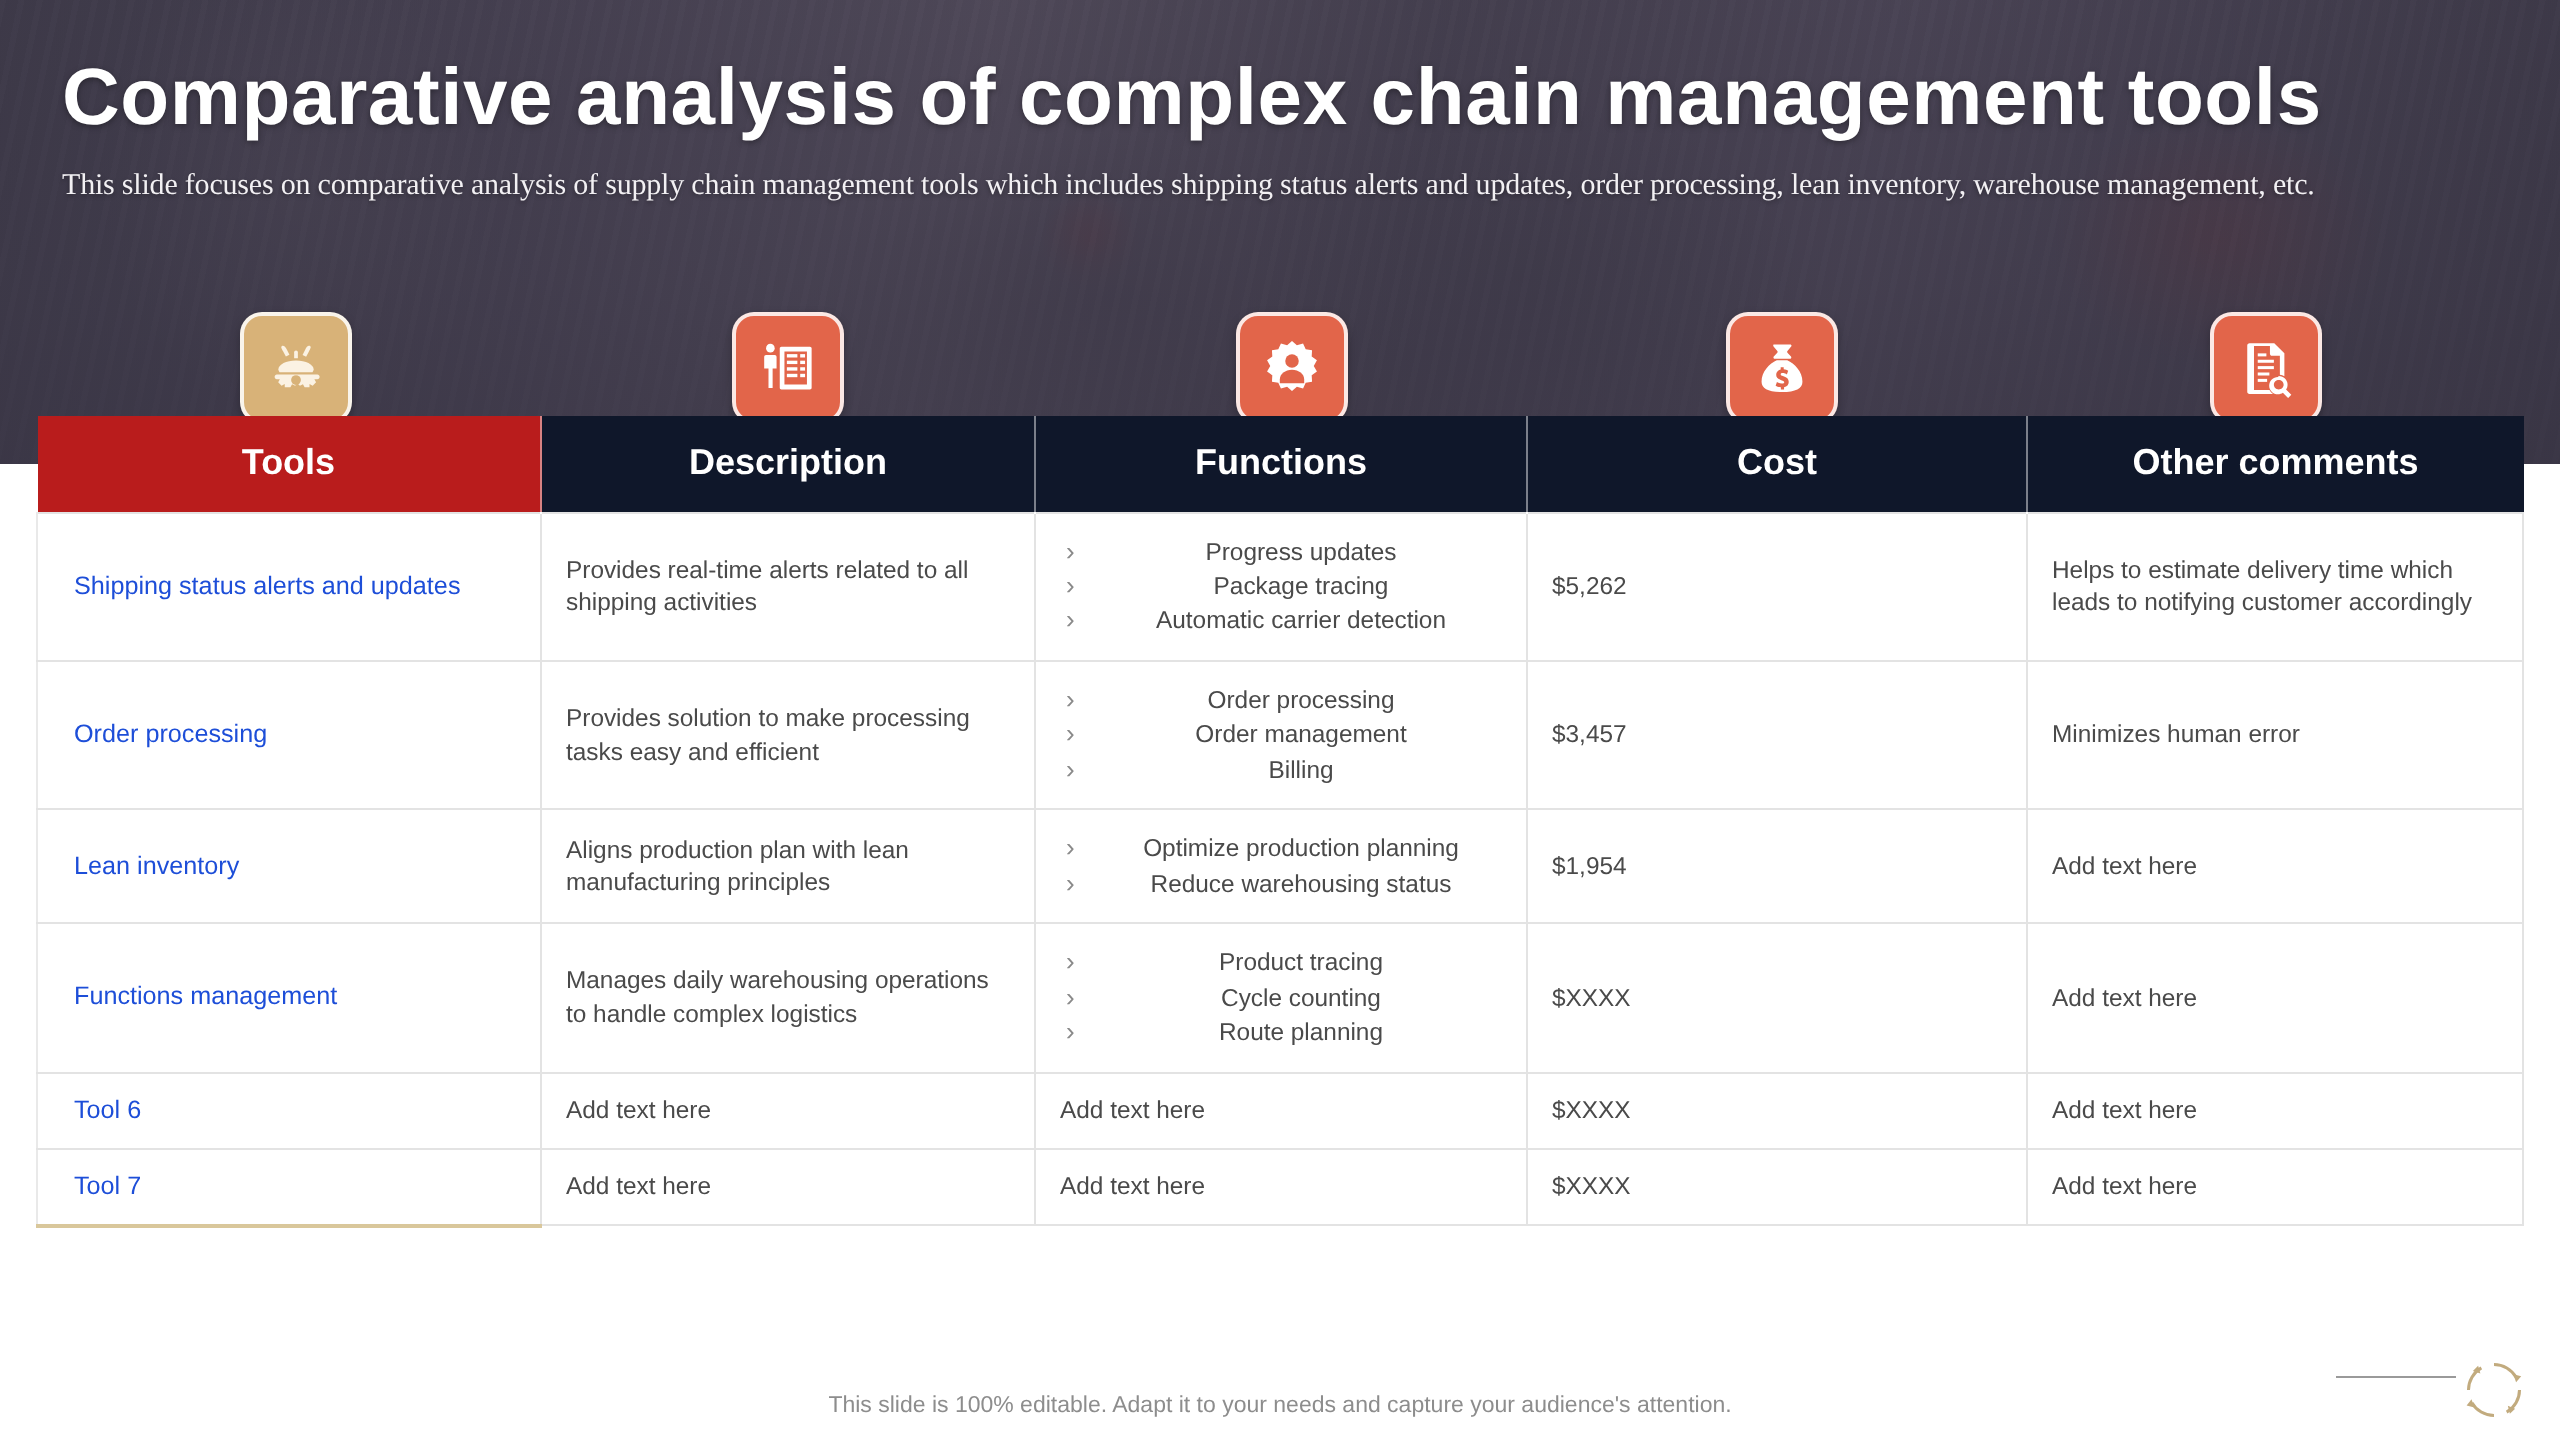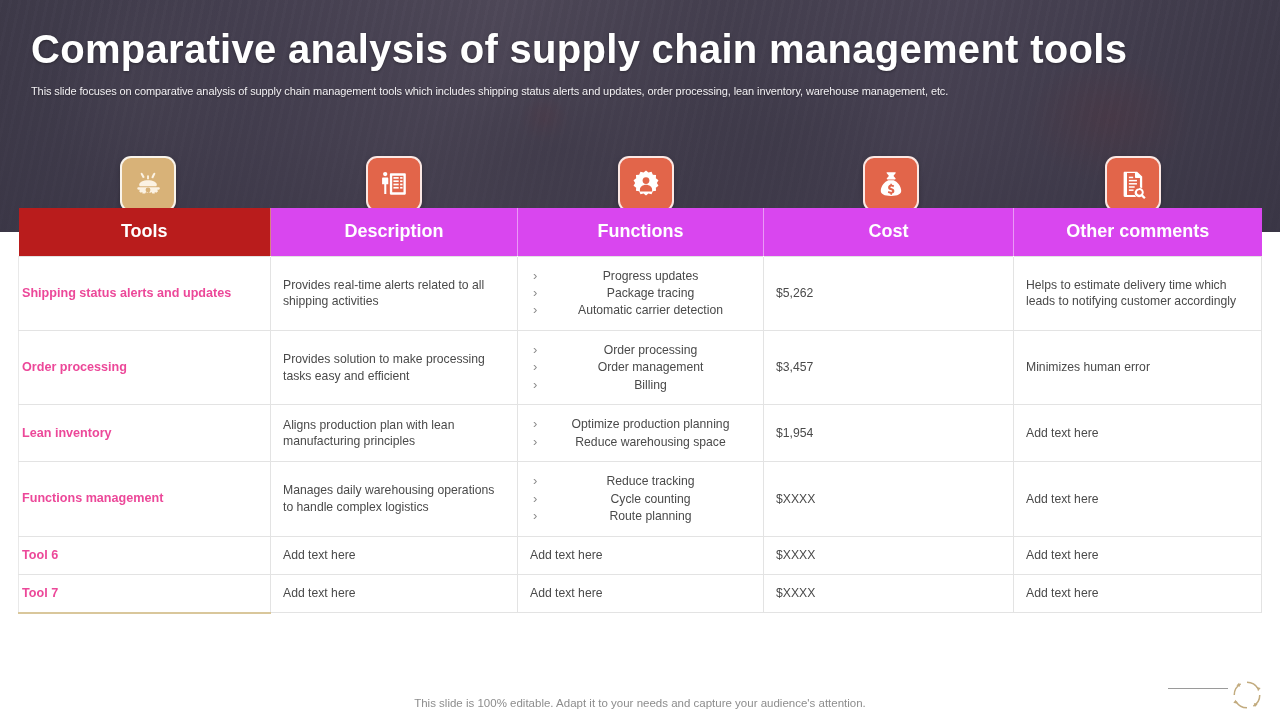--- a/index.html
+++ b/index.html
@@ -38,22 +38,22 @@
   }
 
   .title {
     position:absolute; left:31px; top:27px;
     color:#ffffff; font-size:40px; font-weight:bold;
     letter-spacing:.3px; white-space:nowrap;
     text-shadow:0 1px 3px rgba(0,0,0,.35);
   }
   .subtitle {
     position:absolute; left:31px; top:85px;
-    color:#f2f0f3; font-size:11px; letter-spacing:-.1px;
-    white-space:nowrap; text-shadow:0 1px 2px rgba(0,0,0,.35);
+    color:#f2f0f3; font-size:15px; letter-spacing:-.1px;
+    white-space:nowrap; text-shadow:0 1px 2px rgba(0,0,0,.35);font-family:Liberation Serif, serif;
   }
 
   
   .badge {
     position:absolute; width:56px; height:56px; top:156px;
     border-radius:11px; border:2px solid rgba(255,255,255,.85);
     display:flex; align-items:center; justify-content:center;
     box-shadow:0 2px 5px rgba(0,0,0,.25);
   }
   .badge.tan    { background:#d8b278; }
@@ -72,33 +72,33 @@
   .table th, .table td { vertical-align:middle; }
 
   thead th {
     height:48px;
     color:#ffffff; font-size:18px; font-weight:bold;
     text-align:center;
     border-right:1px solid rgba(255,255,255,.45);
   }
   thead th:last-child { border-right:none; }
   thead th.h-tan    { background:#b91c1c; }
-  thead th.h-orange { background:#d946ef; }
+  thead th.h-orange { background:#0f172a; }
 
   tbody td {
     background:#ffffff;
     border:1px solid #e3e3e3;
     padding:10px 12px;
     font-size:12.2px;
     color:#4a4a4a;
     line-height:1.35;
   }
   tbody td.c-tool {
-    font-weight:bold; color:#ec4899; font-size:12.6px;
-    padding-left:3px;
+    font-weight:normal; color:#1d4ed8; font-size:12.6px;
+    padding-left:18px;
     border-left:1px solid #e9e9e9;
   }
   tbody tr:last-child td.c-tool { border-bottom:2px solid #d9c79b; }
 
   ul.fn { list-style:none; }
   ul.fn li { position:relative; padding-left:20px; margin:1px 0; white-space:nowrap;text-align:center; }
   ul.fn li::before {
     content:"\203A";
     position:absolute; left:3px; top:-1px;
     color:#8a8a8a; font-size:13px;
@@ -121,21 +121,21 @@
 </style>
 </head>
 <body>
 
 <div class="hero">
   <div class="hero-photo"></div>
   <div class="hero-stripes"></div>
   <div class="hero-tint"></div>
 </div>
 
-<div class="title">Comparative analysis of supply chain management tools</div>
+<div class="title">Comparative analysis of complex chain management tools</div>
 <div class="subtitle">This slide focuses on comparative analysis of supply chain management tools which includes shipping status alerts and updates, order processing, lean inventory, warehouse management, etc.</div>
 
 <div class="badge tan" style="left:120px">
   <span>
     <svg viewBox="0 0 32 32">
       <path d="M8.5 4.2c.9-.5 1.9.5 2.6 1.9l1.4 2.8-1.9 1-1.5-2.8C8.4 5.7 7.7 4.7 8.5 4.2z"></path>
       <path d="M23.5 4.2c.8.5.1 1.5-.6 3l-1.5 2.8-1.9-1 1.4-2.8c.7-1.5 1.7-2.5 2.6-1.9z"></path>
       <path d="M16 6.6c.6 0 1 .5 1 1.1v3.1h-2V7.7c0-.6.4-1.1 1-1.1z"></path>
       <path d="M16 12c5.2 0 9.4 2.1 9.4 4.7 0 .6-.2 1.1-.6 1.6H7.2c-.4-.5-.6-1-.6-1.6C6.6 14.1 10.8 12 16 12z"></path>
       <path d="M4.6 19.4h22.8c.7 0 1.2.6 1.2 1.3s-.5 1.3-1.2 1.3h-1.6l.9 1.6-1.8 1.8-1.7-.9v1.7h-2.6l-.9-1.6-1.6.9-1.3-1.2-1.3 1.2-1.6-.9-.9 1.6H10v-1.7l-1.7.9-1.8-1.8.9-1.6H5.8c-.7 0-1.2-.6-1.2-1.3s.5-1.3 1.2-1.3z"></path>
@@ -239,32 +239,32 @@
         </td>
         <td class="c-cost">$3,457</td>
         <td class="c-comments">Minimizes human error</td>
       </tr>
       <tr>
         <td class="c-tool">Lean inventory</td>
         <td class="c-desc">Aligns production plan with lean manufacturing principles</td>
         <td>
           <ul class="fn">
             <li>Optimize production planning</li>
-            <li>Reduce warehousing space</li>
+            <li>Reduce warehousing status</li>
           </ul>
         </td>
         <td class="c-cost">$1,954</td>
         <td class="c-comments">Add text here</td>
       </tr>
       <tr>
         <td class="c-tool">Functions management</td>
         <td class="c-desc">Manages daily warehousing operations to handle complex logistics</td>
         <td>
           <ul class="fn">
-            <li>Reduce tracking</li>
+            <li>Product tracing</li>
             <li>Cycle counting</li>
             <li>Route planning</li>
           </ul>
         </td>
         <td class="c-cost">$XXXX</td>
         <td class="c-comments">Add text here</td>
       </tr>
       <tr>
         <td class="c-tool">Tool 6</td>
         <td class="c-desc">Add text here</td>

